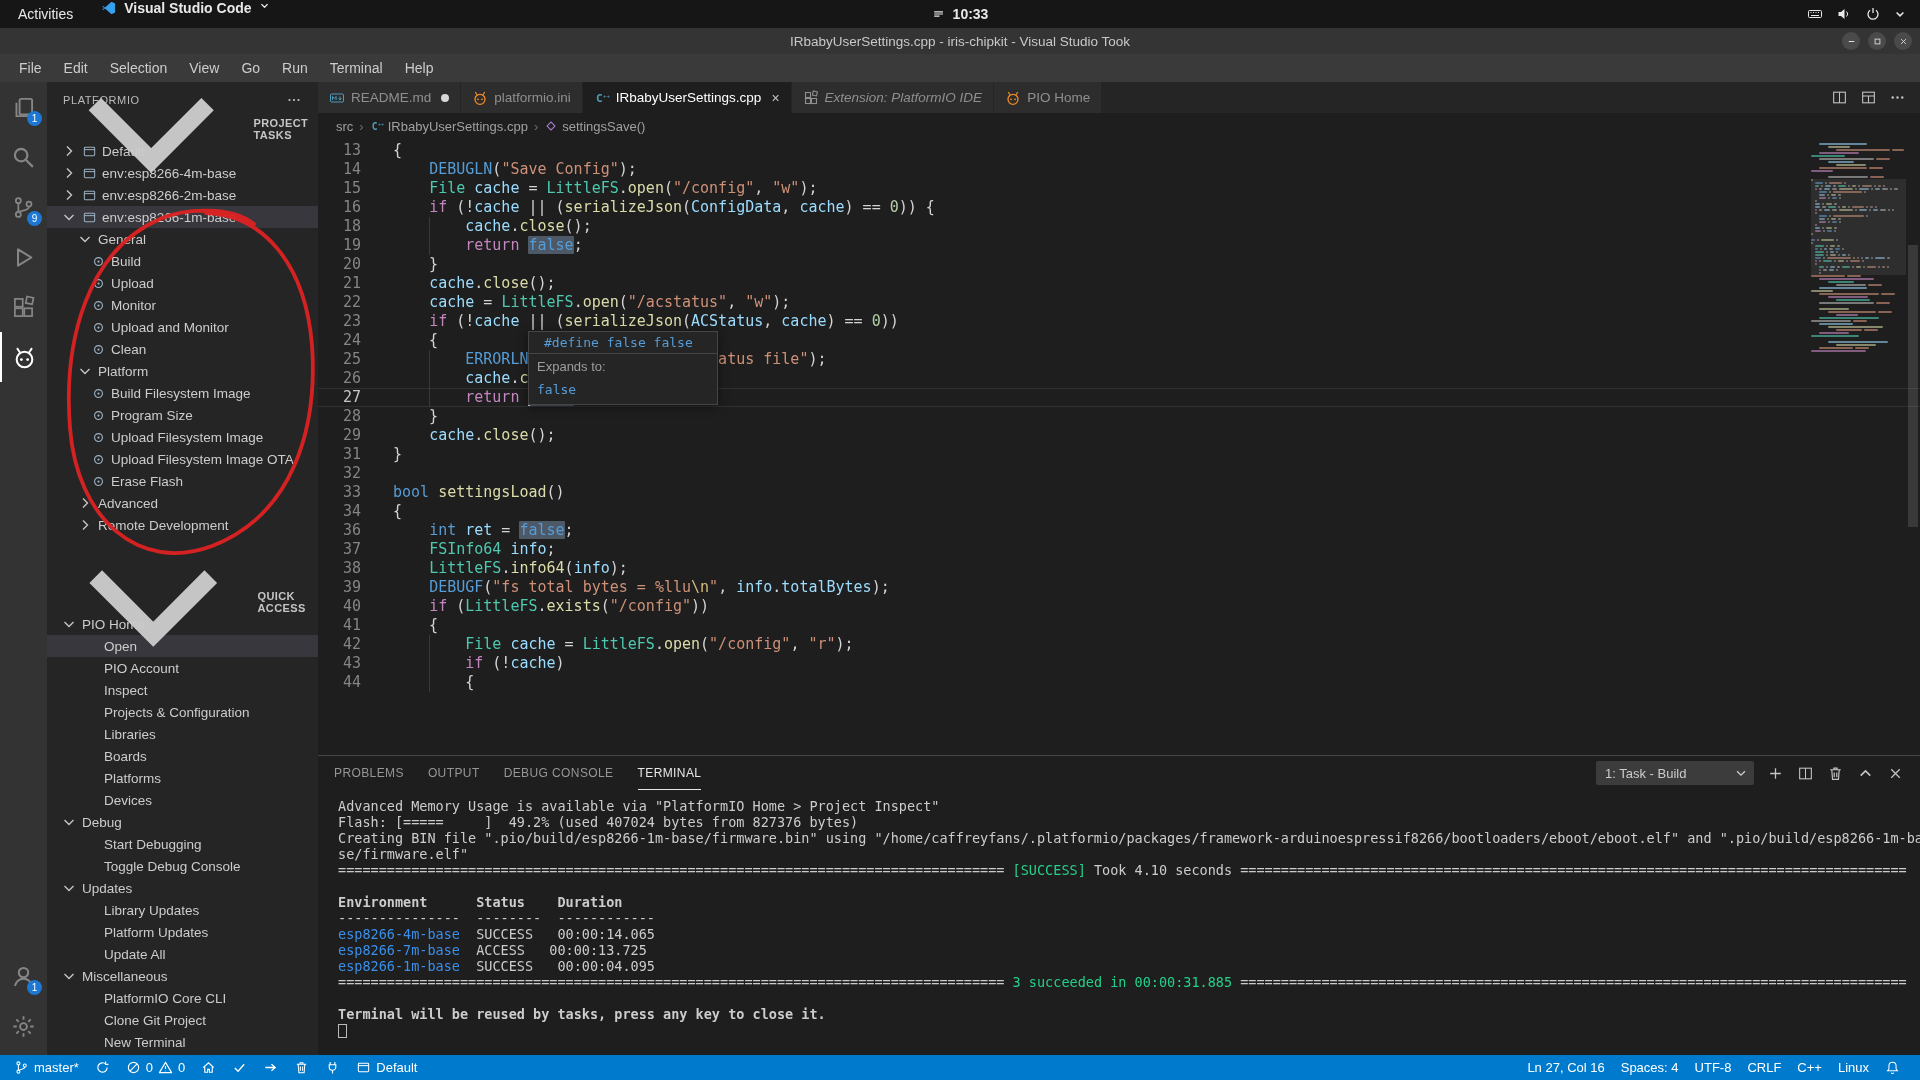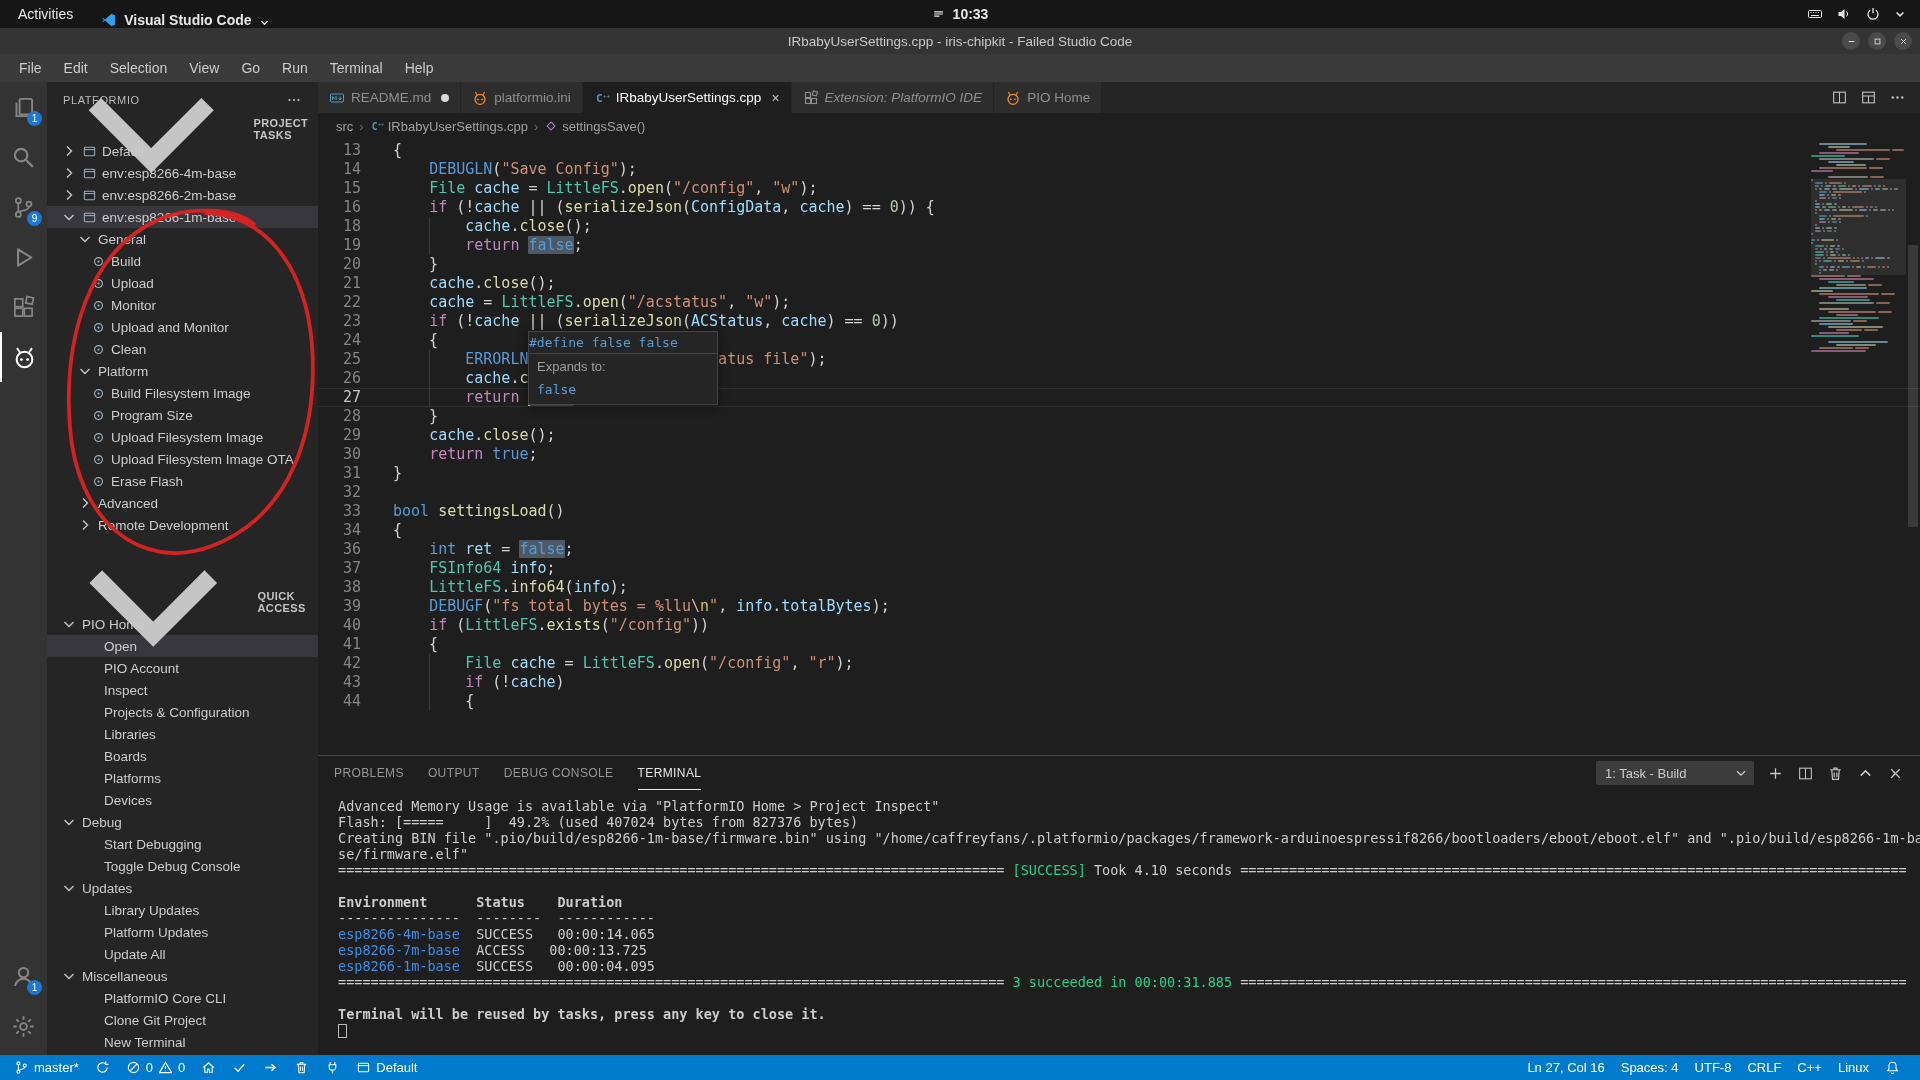--- a/index.html
+++ b/index.html
@@ -4,21 +4,21 @@
 <title>IRbabyUserSettings.cpp - iris-chipkit - Visual Studio Code</title>
 <style>
   *{margin:0;padding:0;box-sizing:border-box;}
   html,body{width:1920px;height:1080px;overflow:hidden;background:#1e1e1e;
     font-family:"Liberation Sans","DejaVu Sans",sans-serif;}
   .screen{position:relative;width:1920px;height:1080px;display:flex;flex-direction:column;border-radius:6px;}
 
   
   .ubuntu-bar{position:relative;height:28px;background:#161616;color:#e8e8e8;display:flex;align-items:center;font-size:14px;flex:0 0 auto;}
   .ub-activities{padding:0 18px;height:100%;display:flex;align-items:center;}
-  .ub-app{display:flex;align-items:flex-end;gap:7px;padding:0 10px;height:100%;font-weight:700;}
+  .ub-app{display:flex;align-items:flex-start;gap:7px;padding:0 10px;height:100%;font-weight:700;}
   .ub-clock{position:absolute;left:50%;transform:translateX(-50%);display:flex;align-items:center;gap:7px;font-weight:700;}
   .ub-right{margin-left:auto;display:flex;align-items:center;gap:13px;padding-right:14px;color:#e8e8e8;}
   .ub-right .ic{width:16px;height:16px;}
 
   
   .titlebar{position:relative;height:26px;background:#343434;color:#c8c8c8;display:flex;align-items:center;justify-content:center;font-size:13.5px;flex:0 0 auto;}
   .win-controls{position:absolute;right:8px;top:50%;transform:translateY(-50%);display:flex;gap:8px;}
   .win-btn{width:18px;height:18px;border-radius:50%;background:#4a4a4a;color:#dddddd;display:flex;align-items:center;justify-content:center;}
   .win-btn .ic{width:11px;height:11px;}
 
@@ -80,21 +80,21 @@
   .lt{margin-left:32px;white-space:pre;}
   .guide{position:absolute;top:0;bottom:0;width:1px;background:rgba(90,90,90,.45);}
   .caret{position:absolute;left:210px;top:1px;width:1.6px;height:17px;background:#d4d4d4;}
   .tk-p{color:#d4d4d4}.tk-v{color:#9cdcfe}.tk-k{color:#c586c0}.tk-b{color:#569cd6}
   .tk-t{color:#4ec9b0}.tk-f{color:#dcdcaa}.tk-s{color:#ce9178}.tk-m{color:#569cd6}
   .tk-nm{color:#b5cea8}.tk-e{color:#d7ba7d}
   .tk-hl{background:#4d5966;border-radius:1px;}
 
   
   .hover-tip{position:absolute;left:210px;top:192px;width:190px;background:#252526;border:1px solid #454545;z-index:20;font-size:13px;box-shadow:0 2px 10px rgba(0,0,0,.45);}
-  .hover-code{padding:3px 0;font-family:"DejaVu Sans Mono",monospace;border-bottom:1px solid #454545;white-space:nowrap;overflow:hidden;}
+  .hover-code{padding:3px 15px;font-family:"DejaVu Sans Mono",monospace;border-bottom:1px solid #454545;white-space:nowrap;overflow:hidden;}
   .hover-doc{padding:5px 8px 7px;}
   .hover-gray{color:#9d9d9d;margin-bottom:8px;}
   .hover-expansion{font-family:"DejaVu Sans Mono",monospace;}
 
   
   .minimap{position:absolute;top:0;bottom:0;right:14px;width:95px;overflow:hidden;padding-top:4px;}
   .mm-line{height:2px;margin-bottom:1px;display:flex;}
   .mm-seg{display:inline-block;height:2px;margin-right:2px;border-radius:1px;}
   .mm-slider{position:absolute;left:0;right:0;top:40px;height:96px;background:rgba(121,121,121,.18);}
   .vscroll{position:absolute;top:0;bottom:0;right:0;width:14px;}
@@ -177,21 +177,21 @@
       </span>
       <span class="ic" style="width:12px;height:12px;">
         <svg viewBox="0 0 16 16">
             <path d="M3.5 6l4.5 4.5L12.5 6" fill="none" stroke="currentColor" stroke-width="2"></path>
           </svg>
       </span>
     </div>
   </div>
 
   <div class="titlebar">
-    <span>IRbabyUserSettings.cpp - iris-chipkit - Failed Studio Code</span>
+    <span>IRbabyUserSettings.cpp - iris-chipkit - Visual Studio Took</span>
     <div class="win-controls">
       <div class="win-btn">
           <span class="ic">
             <svg viewBox="0 0 16 16">
               <path d="M4 8h8" stroke="currentColor" stroke-width="1.5"></path>
             </svg>
           </span>
         </div>
       <div class="win-btn">
           <span class="ic">
@@ -764,24 +764,20 @@
               <span class="guide" style="left: 111.132px;"></span>
               <span class="caret" style="left: 210.495px;"></span>
             </div>
             <div class="code-line">
               <span class="ln">28</span>
               <span class="lt"><span class="tk-p">    }</span></span>
             </div>
             <div class="code-line">
               <span class="ln">29</span>
               <span class="lt"><span class="tk-p">    </span><span class="tk-v">cache</span><span class="tk-p">.</span><span class="tk-f">close</span><span class="tk-p">();</span></span>
-            </div>
-            <div class="code-line">
-              <span class="ln">30</span>
-              <span class="lt"><span class="tk-p">    </span><span class="tk-k">return</span><span class="tk-p"> </span><span class="tk-b">true</span><span class="tk-p">;</span></span>
             </div>
             <div class="code-line">
               <span class="ln">31</span>
               <span class="lt"><span class="tk-p">}</span></span>
             </div>
             <div class="code-line">
               <span class="ln">32</span>
               <span class="lt"></span>
             </div>
             <div class="code-line">

